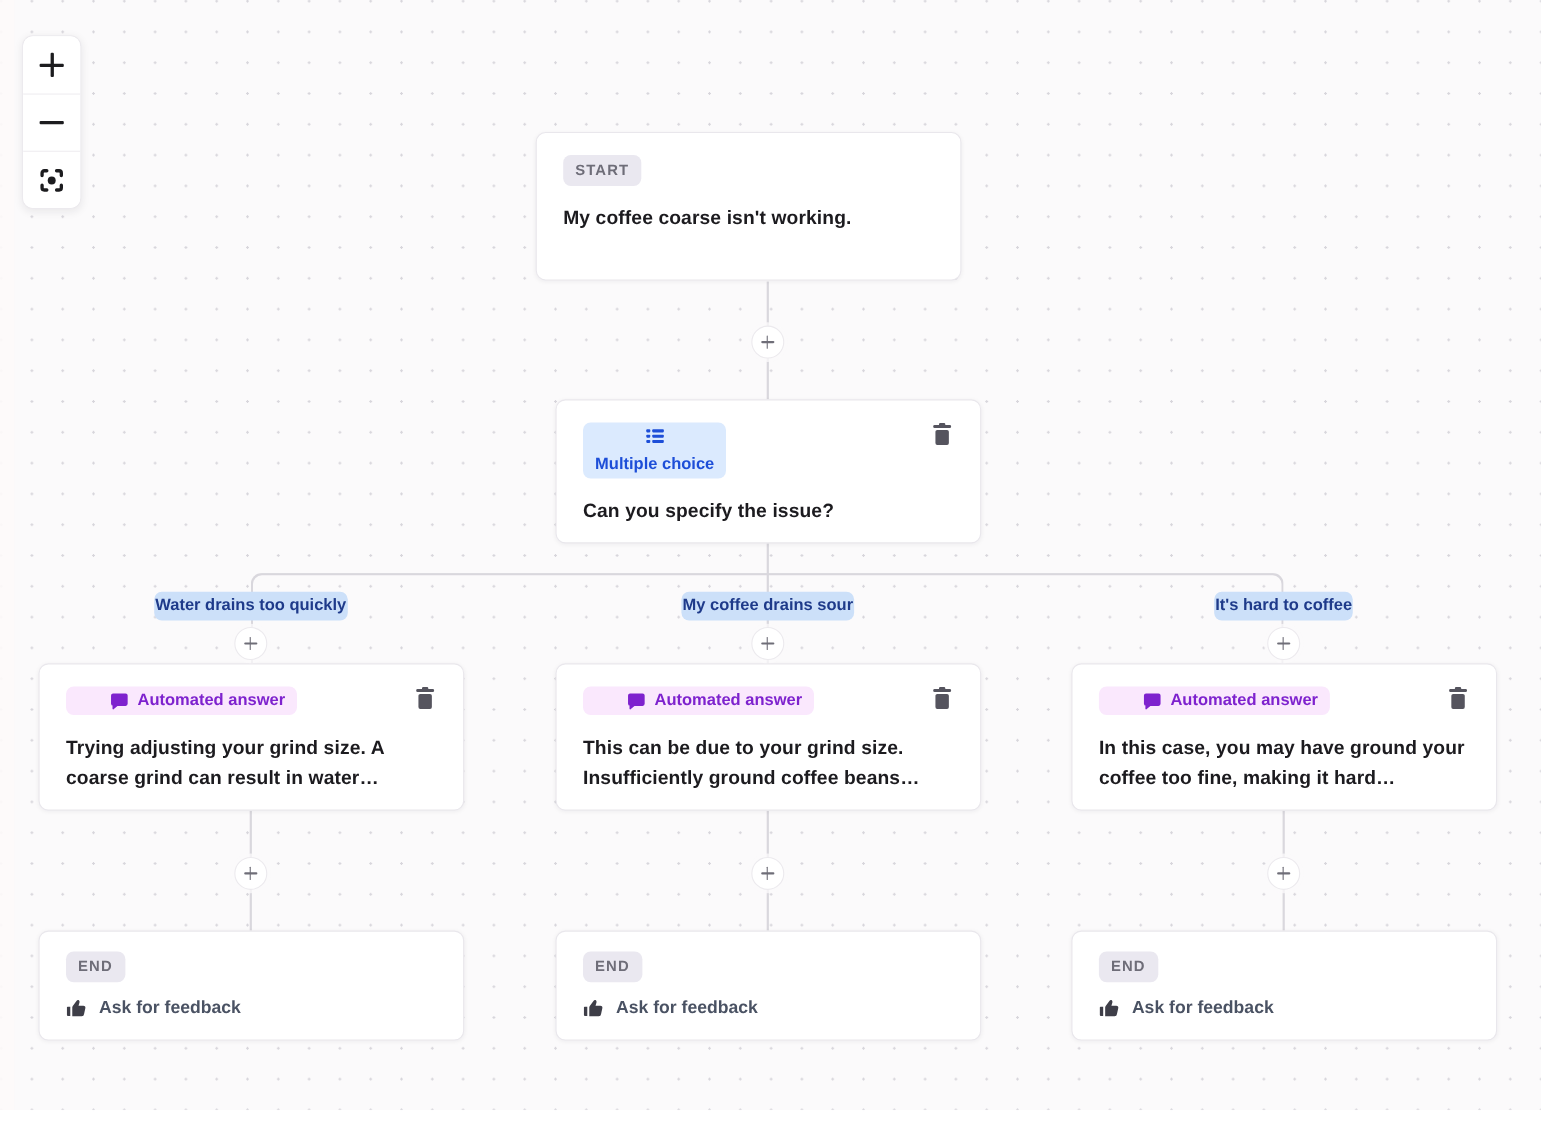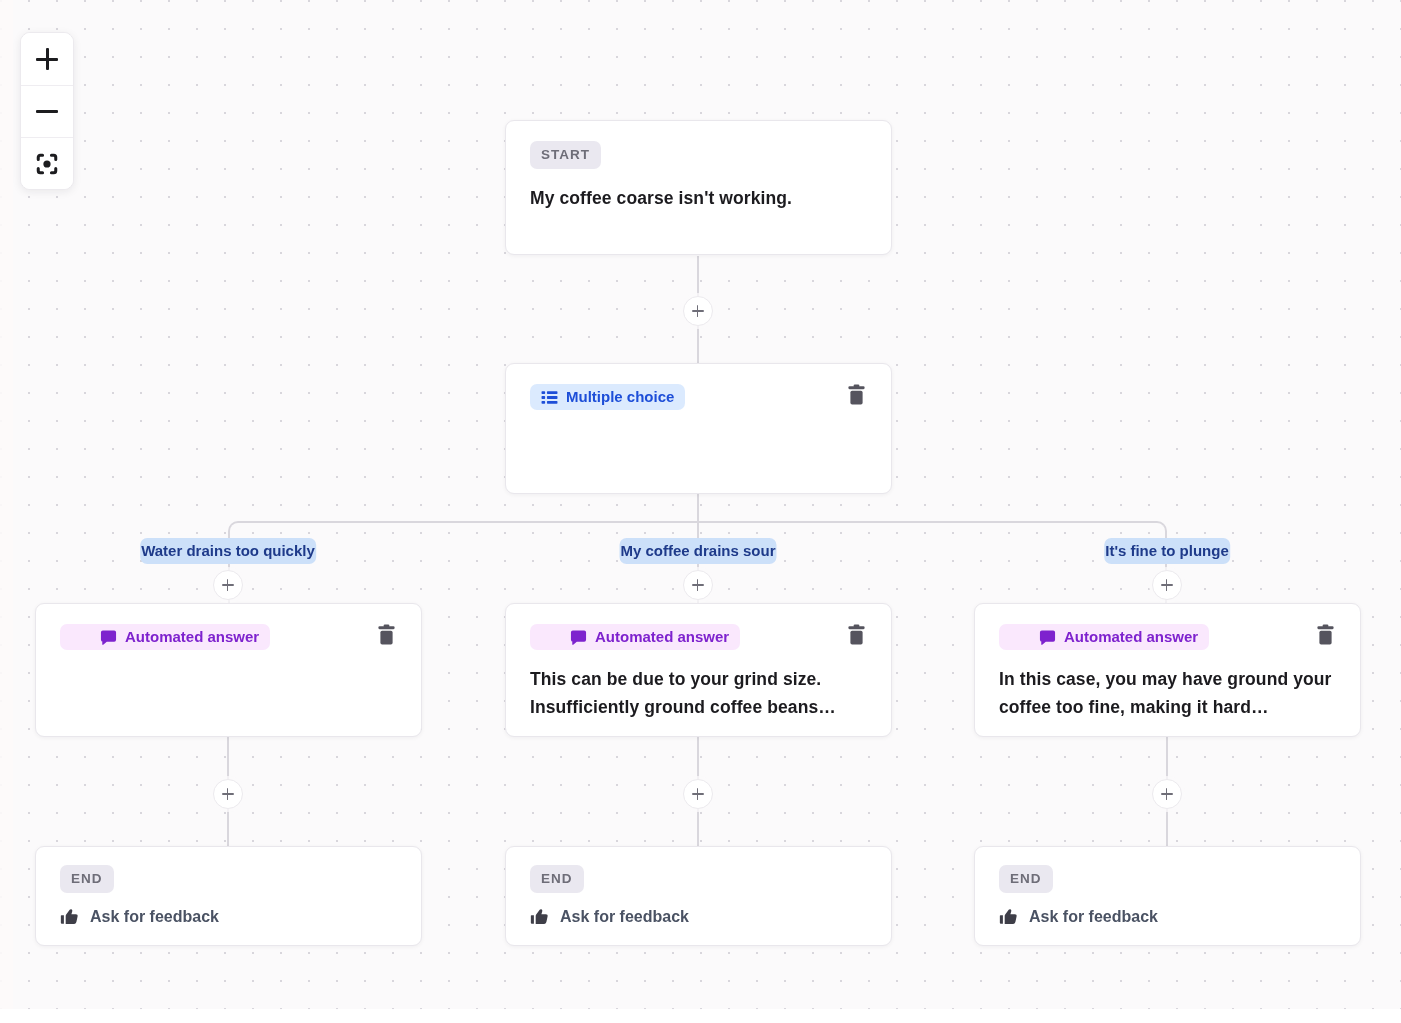--- a/index.html
+++ b/index.html
@@ -73,21 +73,21 @@
   }
   .badge {
     display: inline-flex; align-items: center; gap: 8px;
     border-radius: 7px; padding: 4px 11px;
     font-size: 15px; font-weight: 700; line-height: 18px;
   }
   .badge-neutral {
     background: #eae8f0; color: #6e6d78;
     font-size: 13.5px; letter-spacing: 1px; padding: 5px 11px;
   }
-  .badge-blue   { background: #dbeafe; color: #1d4ed8; }
+  .badge-blue   { background: #dbeafe; color: #1d4ed8; flex-direction: column; }
   .badge-purple { background: #fae8fd; color: #7e22ce; padding-left: 40px; }
   .badge-row { display: flex; align-items: flex-start; justify-content: space-between; }
 
   .trash-btn {
     background: none; border: none; cursor: pointer; padding: 0;
     width: 22px; height: 24px; display: flex; align-items: center; justify-content: center;
     margin-top: -2px;
   }
 
   
@@ -146,21 +146,21 @@
           <path d="M4.5 8.2V6.2a1.7 1.7 0 0 1 1.7-1.7h2" stroke="#1c1c1f" stroke-width="2.6" stroke-linecap="round"></path>
           <path d="M15.8 4.5h2a1.7 1.7 0 0 1 1.7 1.7v2" stroke="#1c1c1f" stroke-width="2.6" stroke-linecap="round"></path>
           <path d="M19.5 15.8v2a1.7 1.7 0 0 1-1.7 1.7h-2" stroke="#1c1c1f" stroke-width="2.6" stroke-linecap="round"></path>
           <path d="M8.2 19.5h-2a1.7 1.7 0 0 1-1.7-1.7v-2" stroke="#1c1c1f" stroke-width="2.6" stroke-linecap="round"></path>
           <circle cx="12" cy="12" r="3.1" fill="#1c1c1f"></circle>
         </svg>
       </span>
     </button>
   </div>
 
-  <div class="card" style="left:505px; top:120px; width:387px; height:135px;">
+  <div class="card" style="left:487px; top:120px; width:387px; height:135px;">
     <span class="badge badge-neutral">START</span>
     <div class="card-text">My coffee coarse isn't working.</div>
   </div>
 
   <button class="plus-btn" style="left:698px; top:311px;"></button>
 
   <div class="card" style="left:505px; top:363px; width:387px; height:131px;">
     <div class="badge-row">
       <span class="badge badge-blue">
         <span class="icon">
@@ -178,25 +178,26 @@
       <button class="trash-btn">
         <span class="icon">
           <svg width="21" height="23" viewBox="0 0 22 24" fill="#55545e">
             <rect x="8" y="1.5" width="6" height="3" rx="1.2"></rect>
             <rect x="2.5" y="3.4" width="17" height="3" rx="1.2"></rect>
             <rect x="4.6" y="8.2" width="12.8" height="14.3" rx="1.8"></rect>
           </svg>
         </span>
       </button>
     </div>
+    <div class="card-text">Can you specify the issue?</div>
   </div>
 
   <span class="branch-pill" style="left:228px;">Water drains too quickly</span>
   <span class="branch-pill" style="left:698px;">My coffee drains sour</span>
-  <span class="branch-pill" style="left:1167px;">It's fine to plunge</span>
+  <span class="branch-pill" style="left:1167px;">It's hard to coffee</span>
 
   <button class="plus-btn" style="left:228px; top:585px;"></button>
   <button class="plus-btn" style="left:698px; top:585px;"></button>
   <button class="plus-btn" style="left:1167px; top:585px;"></button>
 
   <div class="card" style="left:35px; top:603px; width:387px; height:134px;">
     <div class="badge-row">
       <span class="badge badge-purple">
         <span class="icon">
           <svg width="17" height="17" viewBox="0 0 18 18" fill="#7e22ce">
@@ -208,20 +209,21 @@
       <button class="trash-btn">
         <span class="icon">
           <svg width="21" height="23" viewBox="0 0 22 24" fill="#55545e">
             <rect x="8" y="1.5" width="6" height="3" rx="1.2"></rect>
             <rect x="2.5" y="3.4" width="17" height="3" rx="1.2"></rect>
             <rect x="4.6" y="8.2" width="12.8" height="14.3" rx="1.8"></rect>
           </svg>
         </span>
       </button>
     </div>
+    <div class="card-text">Trying adjusting your grind size. A coarse grind can result in water…</div>
   </div>
 
   <div class="card" style="left:505px; top:603px; width:387px; height:134px;">
     <div class="badge-row">
       <span class="badge badge-purple">
         <span class="icon">
           <svg width="17" height="17" viewBox="0 0 18 18" fill="#7e22ce">
             <path d="M3 1.5h12a2 2 0 0 1 2 2v8a2 2 0 0 1-2 2H7.2L3.4 16.7a.6.6 0 0 1-1-.5v-2.7H3a2 2 0 0 1-2-2v-8a2 2 0 0 1 2-2z"></path>
           </svg>
         </span>

